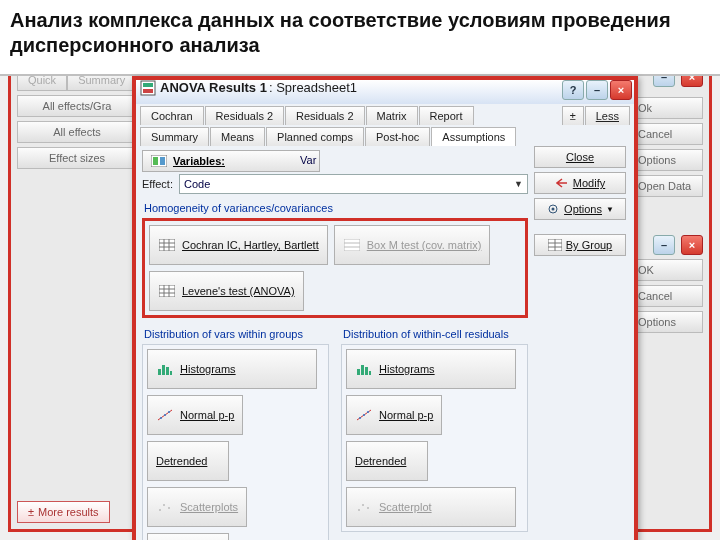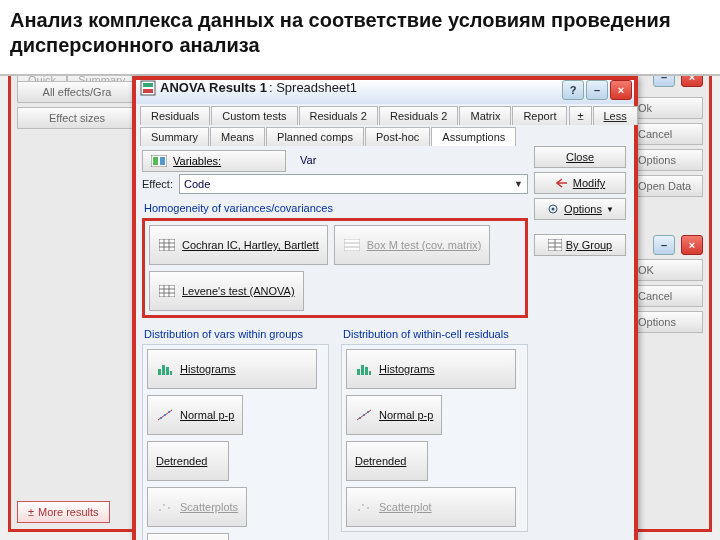--- a/index.html
+++ b/index.html
@@ -70,22 +70,23 @@
 
 <div class="slide-title">Анализ комплекса данных на соответствие условиям проведения дисперсионного анализа</div>
 
 <div class="bg-panel">
   <div class="bg-row" style="top:6px; left:6px;">
     <div class="bg-btn ghost">Quick</div>
     <div class="bg-btn ghost">Summary</div>
     <div class="bg-btn ghost">Means</div>
     <div class="bg-btn ghost">Comps</div>
   </div>
-  <div class="bg-row" style="top:18px; left:6px; flex-direction:column; gap:4px; width:120px;">
+  <div class="bg-row" style="top:32px; left:6px; flex-direction:column; gap:4px; width:120px;">
     <div class="bg-btn">All effects/Gra</div>
+    <div class="bg-btn">All effects</div>
     <div class="bg-btn">Effect sizes</div>
   </div>
 
   <div class="bg-top-right">
     <div class="win-btn">–</div>
     <div class="win-btn close">×</div>
   </div>
 
   <div class="bg-right">
     <div class="bg-btn">Ok</div>
@@ -119,22 +120,21 @@
     </span>
     <span class="title">ANOVA Results 1</span>
     <span class="title-sub">: Spreadsheet1</span>
     <span class="spacer"></span>
     <span class="win-btn">?</span>
     <span class="win-btn">–</span>
     <span class="win-btn close">×</span>
   </div>
 
   <div class="tabs-row">
-    <div class="tab">Residuals</div>
-    <div class="tab">Custom tests</div>
+    <div class="tab">Cochran</div>
     <div class="tab">Residuals 2</div>
     <div class="tab">Residuals 2</div>
     <div class="tab">Matrix</div>
     <div class="tab">Report</div>
     <div style="flex:1"></div>
     <div class="tab small-btn">±</div>
     <div class="tab underline">Less</div>
   </div>
   <div class="tabs-row">
     <div class="tab">Summary</div>
@@ -174,21 +174,21 @@
               <rect x="0" y="0" width="14" height="12" fill="#fff" stroke="#777"></rect>
               <line x1="0" y1="4" x2="14" y2="4" stroke="#777"></line>
               <line x1="0" y1="8" x2="14" y2="8" stroke="#777"></line>
               <line x1="7" y1="0" x2="7" y2="12" stroke="#777"></line>
             </svg>
           </span>
         <span class="u">By Group</span>
       </div>
     </div>
     
-    <div class="wide-btn" style="width:144px;">
+    <div class="wide-btn" style="width:178px;font-weight:bold;">
       <span class="mini-icon">
           <svg width="16" height="12" viewBox="0 0 16 12">
             <rect x="0" y="0" width="16" height="12" fill="#fff" stroke="#777"></rect>
             <rect x="2" y="2" width="5" height="8" fill="#5b5"></rect>
             <rect x="9" y="2" width="5" height="8" fill="#59c"></rect>
           </svg>
         </span>
       <span class="u">Variables:</span>
     </div>
     <span style="position:relative; top:-18px; left:158px; color:#004; font-size:11px;">Var</span>

